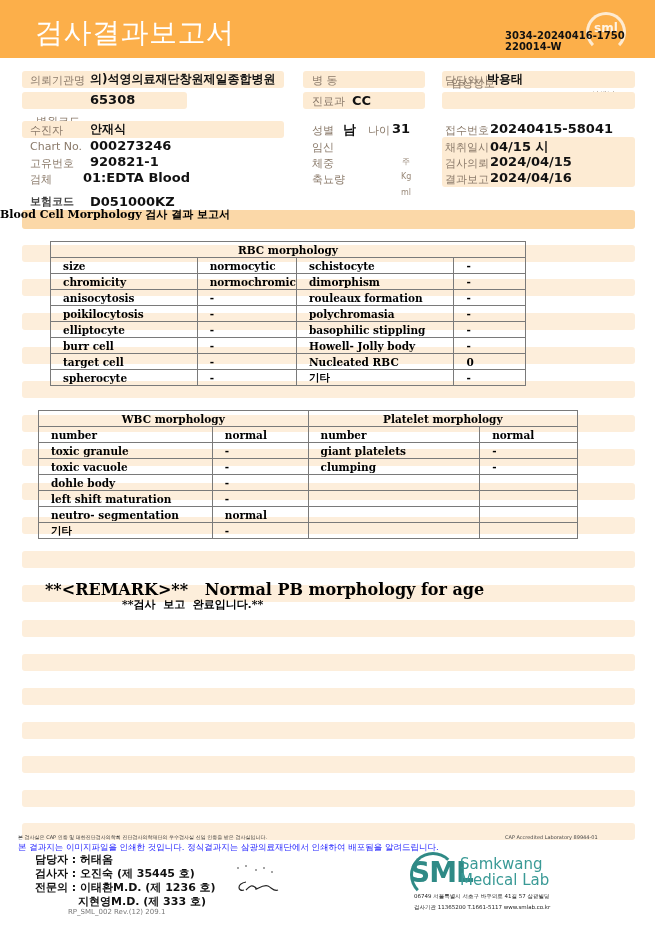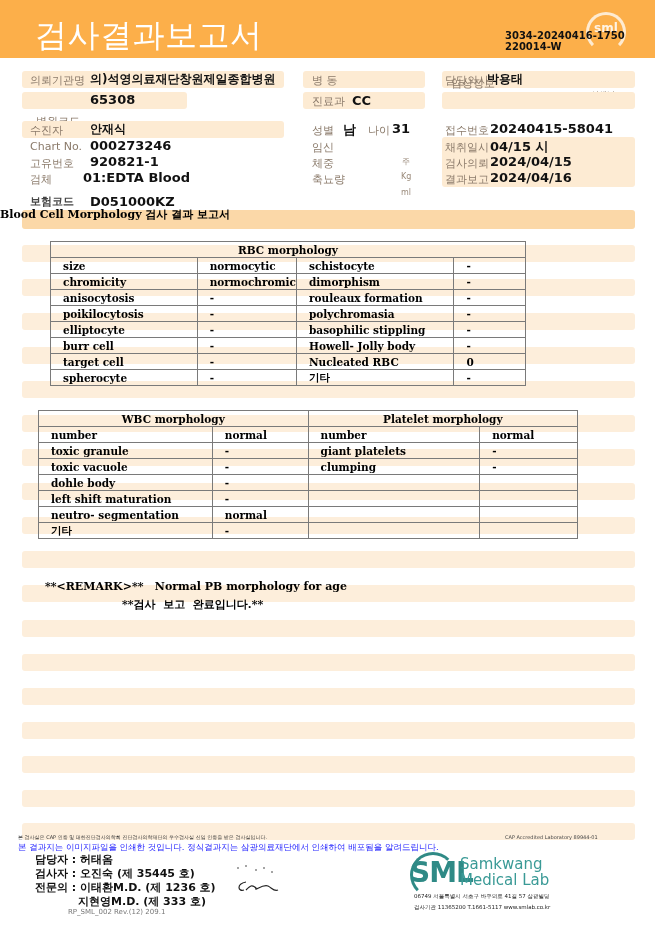--- a/index.html
+++ b/index.html
@@ -1,39 +1,39 @@
 <!DOCTYPE html>
 <html><head>
 <meta charset="utf-8">
 <style>
   html, body { margin: 0; padding: 0; }
   body { width: 655px; height: 925px; background: #ffffff; position: relative; overflow: hidden;
          font-family: "DejaVu Sans", "Liberation Sans", sans-serif; color: #000; }
   .abs { position: absolute; }
   .header { left: 0; top: 0; width: 655px; height: 58px; background: #fcaf4a; }
-  .header-title { left: 35px; top: 14px; font-size: 32px; color: #fff; letter-spacing: 0.5px; }
+  .header-title { left: 35px; top: 14px; font-size: 28px; color: #fff; letter-spacing: 0.5px; }
   .header-code { left: 505px; top: 30px; font-size: 10px; font-weight: bold; line-height: 11px; color: #111; font-family: "DejaVu Sans", sans-serif; }
   .sml-circle { left: 586px; top: 12px; width: 34px; height: 34px; border-radius: 50%; border: 3px solid rgba(255,255,255,0.75); border-bottom-color: transparent; }
   .sml-text { left: 594px; top: 21px; font-size: 12px; font-weight: bold; color: rgba(255,255,255,0.85); }
 
   .lbl-bg { background: #fdebd3; border-radius: 3px; height: 17px; }
   .lbl { font-size: 11px; color: #8a7a6a; }
   .val { font-size: 13px; font-weight: bold; color: #111; }
   .unit { font-size: 8px; color: #9a8a7a; margin-top: 13px; }
 
   .stripe { left: 22px; width: 613px; height: 17px; background: #fdeedb; border-radius: 3px; }
   .stripe.title { background: #fbd8a8; height: 19px; }
 
   .report-title { left: 0; width: 527px; top: 207px; text-align: left; font-size: 11px; font-weight: bold; font-family: "DejaVu Serif", "Liberation Serif", serif; }
 
   table.morph { position: absolute; border-collapse: collapse; font-family: "DejaVu Serif", "Liberation Serif", serif; font-size: 10.5px; font-weight: bold; }
   table.morph td { border: 1px solid #7a7a7a; height: 15px; padding: 0 0 0 12px; white-space: nowrap; }
   table.morph td.hd { text-align: center; padding: 0; }
 
-  .remark { left: 45px; top: 580px; font-size: 11px; font-weight: bold; font-family: "DejaVu Serif", "Liberation Serif", serif; }
+  .remark { left: 45px; top: 580px; font-size: 16px; font-weight: bold; font-family: "DejaVu Serif", "Liberation Serif", serif; }
   .remark2 { left: 122px; top: 597px; font-size: 11px; font-weight: bold; font-family: "DejaVu Serif", "Liberation Serif", serif; }
 
   .tiny-note { left: 18px; top: 834px; font-size: 5px; color: #333; white-space: nowrap; }
   .cap-note { left: 505px; top: 834px; font-size: 5px; color: #444; white-space: nowrap; }
   .blue-note { left: 18px; top: 842px; font-size: 8.5px; color: #1a1aff; white-space: nowrap; }
   .staff { left: 35px; font-size: 11px; font-weight: bold; color: #111; white-space: nowrap; }
   .rev { left: 20px; top: 908px; font-size: 7px; color: #777; padding-left: 48px; }
   .sml-logo { left: 410px; top: 856px; font-size: 28px; font-weight: bold; color: #2f8a86; letter-spacing: -1px; }
   .sml-arc { left: 410px; top: 852px; width: 40px; height: 40px; border-radius: 50%; border: 3px solid #2f8a86; border-right-color: transparent; border-bottom-color: transparent; }
   .sml-name { left: 460px; top: 856px; font-size: 15px; color: #3a9a96; line-height: 16px; }

